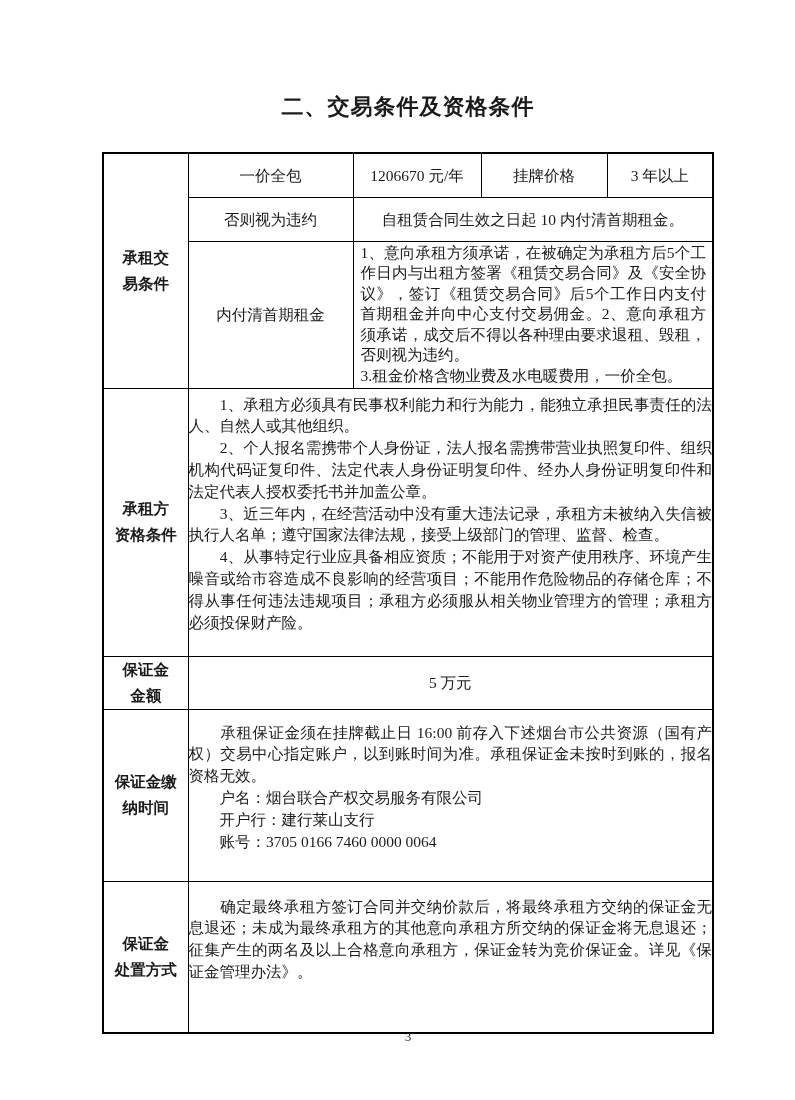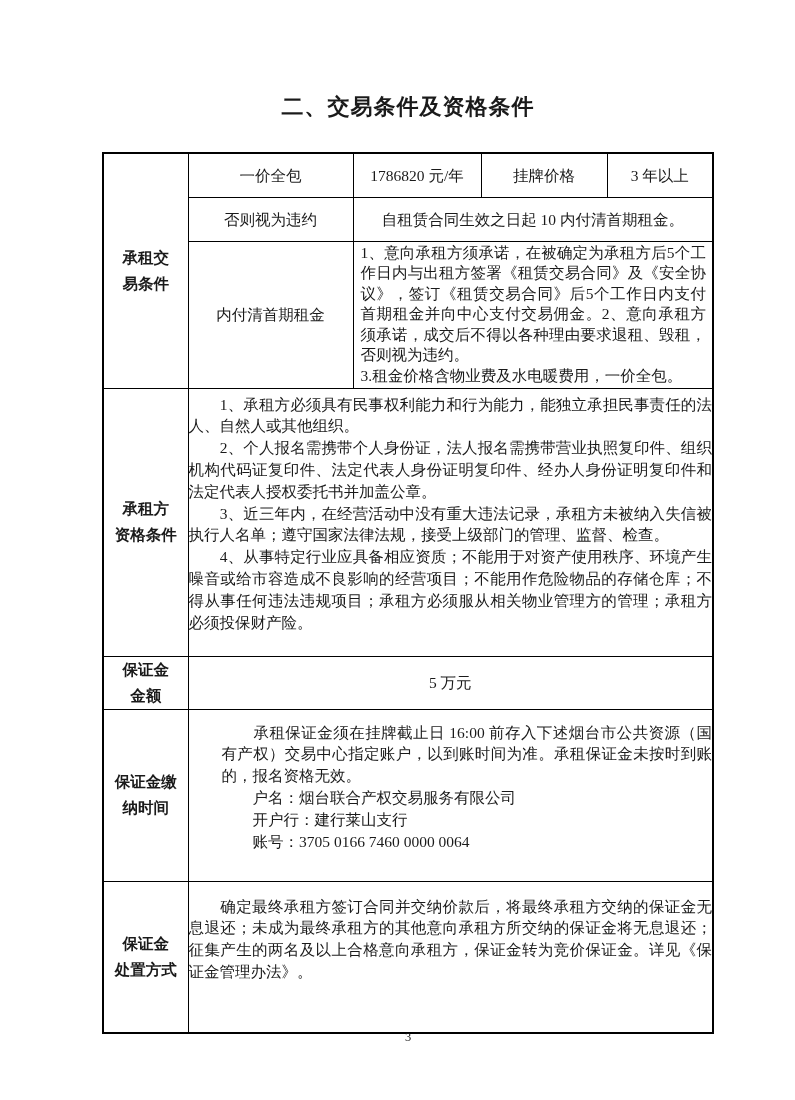--- a/index.html
+++ b/index.html
@@ -62,21 +62,21 @@
   td.body {
     text-align: justify;
     vertical-align: top;
     padding: 2px 9px 2px 6px;
     line-height: 21.8px;
   }
   td.body.tight {
     line-height: 20.6px;
     padding: 1px 6px 1px 7px;
   }
-  td.body.pad-t12 { padding-top: 12px; padding-left: 33px; }
+  td.body.pad-t12 { padding-top: 12px; }
   td.body.pad-t14 { padding-top: 14px; }
   td.body.pad-t5  { padding-top: 5px; margin-left: 21px; }
   .page-number {
     position: absolute;
     top: 1030px;
     left: 103px;
     width: 610px;
     text-align: center;
     font-size: 12.5px;
   }
@@ -94,21 +94,21 @@
       <col style="width:165px">
       <col style="width:128px">
       <col style="width:126px">
       <col style="width:106px">
     </colgroup>
     <tbody>
       <tr style="height:44px">
         <td class="lbl" rowspan="3">承租交
 易条件</td>
         <td class="cen">一价全包</td>
-        <td class="cen">1786820 元/年</td>
+        <td class="cen">1206670 元/年</td>
         <td class="cen">挂牌价格</td>
         <td class="cen">3 年以上</td>
       </tr>
       <tr style="height:44px">
         <td class="cen">否则视为违约</td>
         <td class="cen" colspan="3">自租赁合同生效之日起 10 内付清首期租金。</td>
       </tr>
       <tr style="height:145px">
         <td class="cen">内付清首期租金</td>
         <td class="body tight" colspan="3">1、意向承租方须承诺，在被确定为承租方后5个工作日内与出租方签署《租赁交易合同》及《安全协议》，签订《租赁交易合同》后5个工作日内支付首期租金并向中心支付交易佣金。2、意向承租方须承诺，成交后不得以各种理由要求退租、毁租，否则视为违约。

